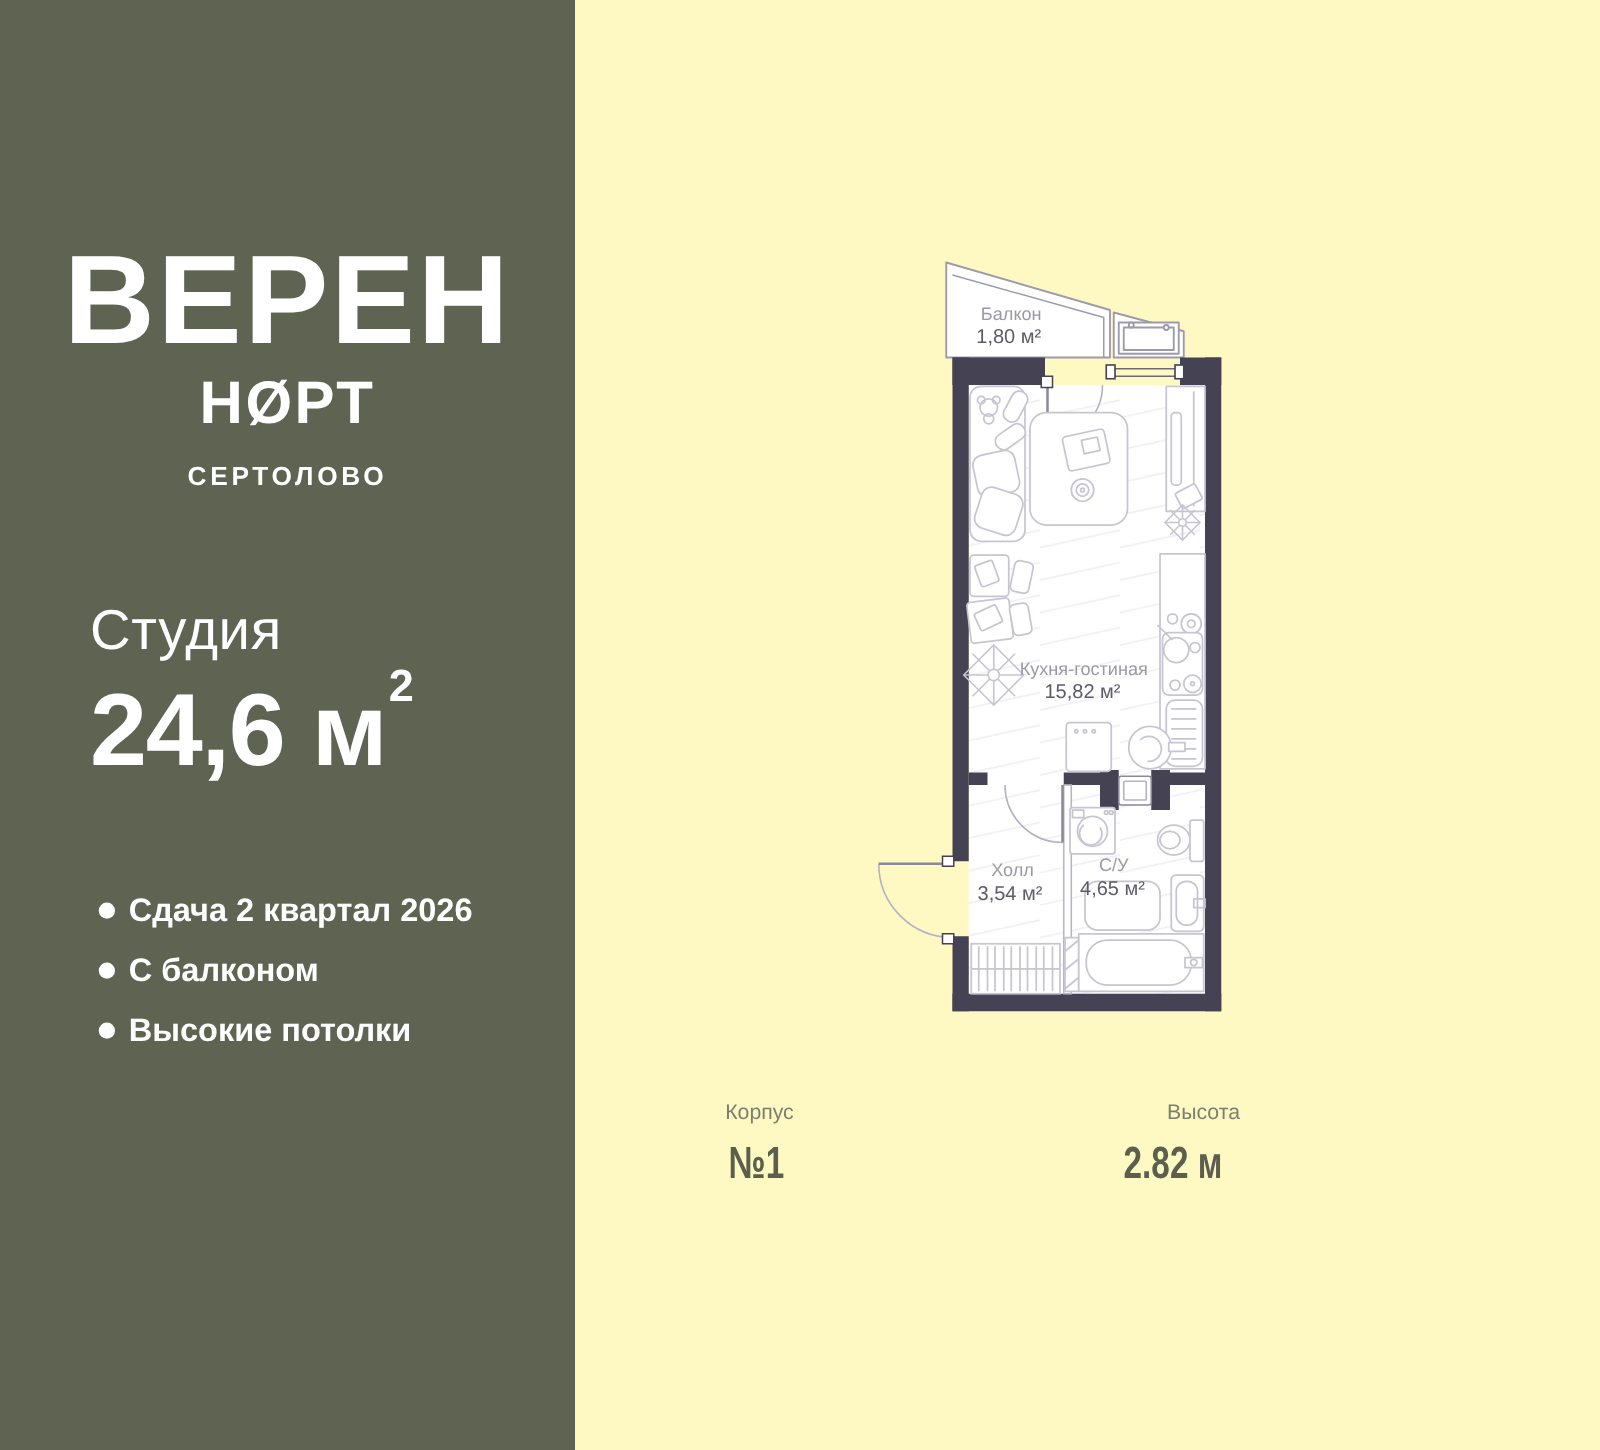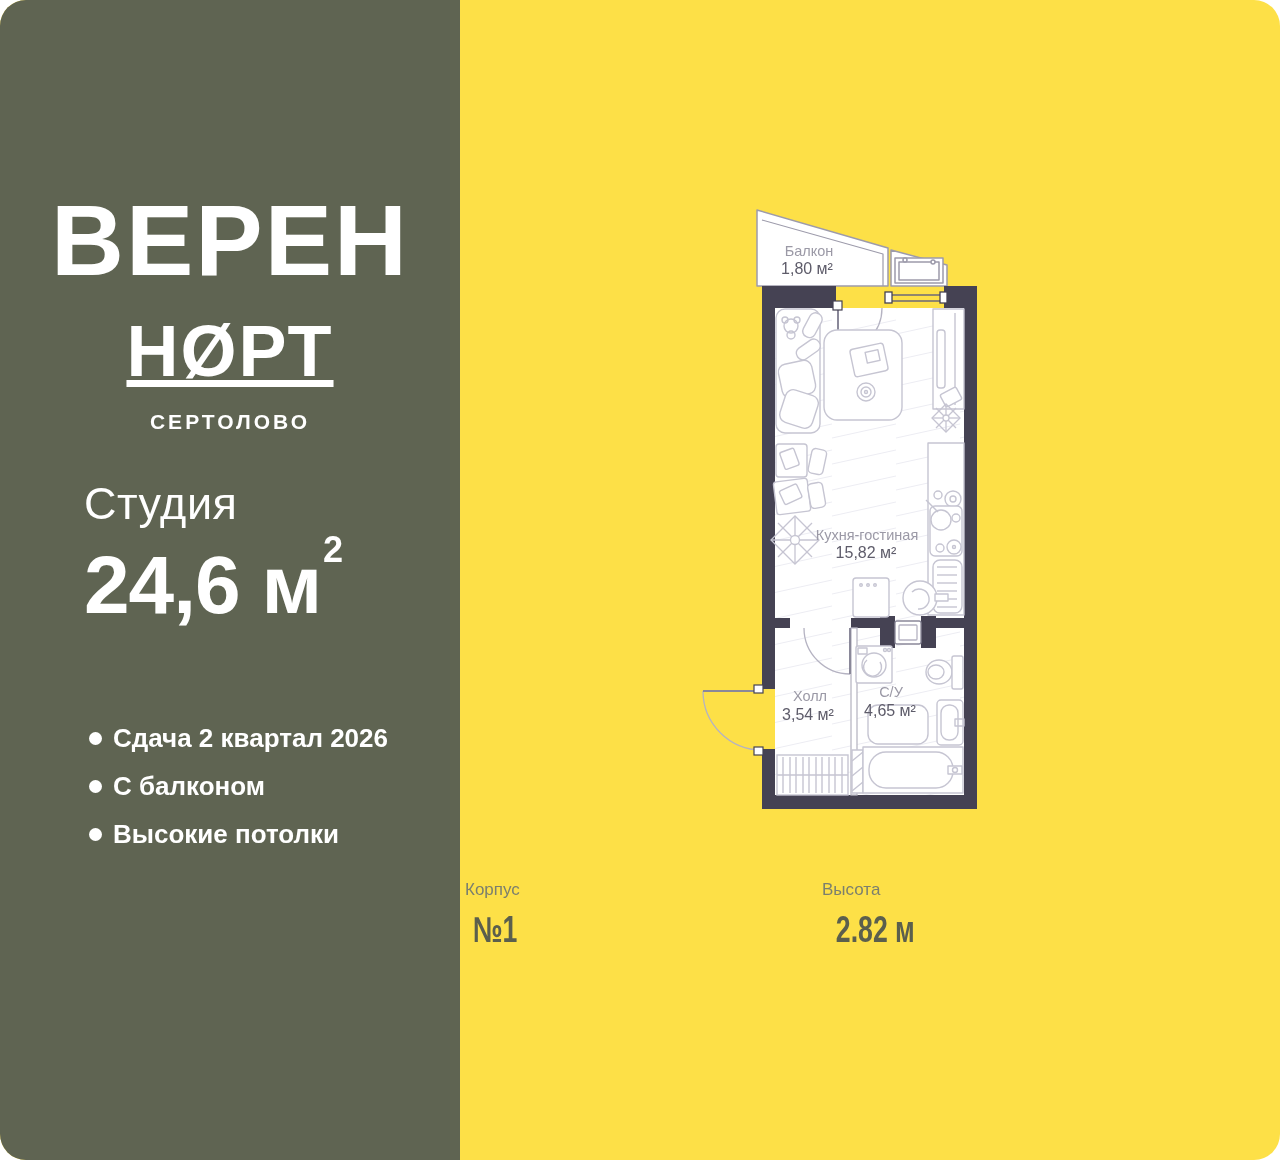--- a/index.html
+++ b/index.html
@@ -1,36 +1,36 @@
 <!DOCTYPE html>
 <html lang="ru"><head>
 <meta charset="utf-8">
 <style>
   html,body{margin:0;padding:0;background:#fff;}
-  .card{position:relative;width:1280px;height:1160px;background:#fde047;overflow:hidden;
-        font-family:"Liberation Sans","DejaVu Sans",sans-serif;border-radius:26px;}
+  .card{position:relative;width:1280px;height:1160px;background:#fef9c3;overflow:hidden;
+        font-family:"Liberation Sans","DejaVu Sans",sans-serif;}
   
   .sidebar{position:absolute;left:0;top:0;width:460px;height:1160px;background:#5f6452;color:#fff;}
   .logo{position:absolute;left:0;top:190px;width:460px;text-align:center;line-height:1;}
   .logo-main{font-size:101px;font-weight:700;letter-spacing:2px;}
-  .logo-sub{margin-top:24px;font-size:72px;font-weight:700;letter-spacing:2px;text-decoration:underline;}
+  .logo-sub{margin-top:8px;font-size:48px;font-weight:700;letter-spacing:2px;}
   .logo-city{margin-top:24px;font-size:21px;font-weight:700;letter-spacing:3px;}
-  .unit{position:absolute;left:84px;top:478px;}
+  .unit{position:absolute;left:72px;top:478px;}
   .unit-type{font-size:45px;font-weight:400;letter-spacing:0.5px;}
   .unit-area{margin-top:8px;font-size:82px;font-weight:700;letter-spacing:-1px;}
   .unit-area sup{font-size:44%;position:relative;top:-0.62em;margin-left:2px;}
-  .features{position:absolute;left:72px;top:706px;margin:17px;padding:0;list-style:none;}
+  .features{position:absolute;left:72px;top:706px;margin:7px;padding:0;list-style:none;}
   .features li{display:flex;align-items:center;margin-bottom:17px;font-size:26px;font-weight:700;}
   .features .dot{width:13px;height:13px;border-radius:50%;background:#fff;margin-right:11px;flex:0 0 auto;}
   
   .plan{position:absolute;left:695px;top:200px;}
   .rname{font-family:"Liberation Sans","DejaVu Sans",sans-serif;font-size:14.5px;fill:#9b99a6;text-anchor:middle;}
   .rarea{font-family:"Liberation Sans","DejaVu Sans",sans-serif;font-size:16px;fill:#5e5c6a;text-anchor:middle;}
   
-  .info-col{position:absolute;width:170px;text-align:left;}
+  .info-col{position:absolute;width:170px;text-align:right;}
   .info-label{font-size:17px;color:#7b7f6e;}
   .info-value{margin-top:9px;font-size:36px;font-weight:700;color:#5b5f4d;white-space:nowrap;}
   .cond{display:inline-block;transform:scaleX(0.74);transform-origin:center;}
   .col-0{left:465px;top:880px;} .col-1{left:561px;top:880px;}
   .col-2{left:692px;top:880px;} .col-3{left:822px;top:880px;}
 </style>
 </head>
 <body>
 
 <div class="card">

